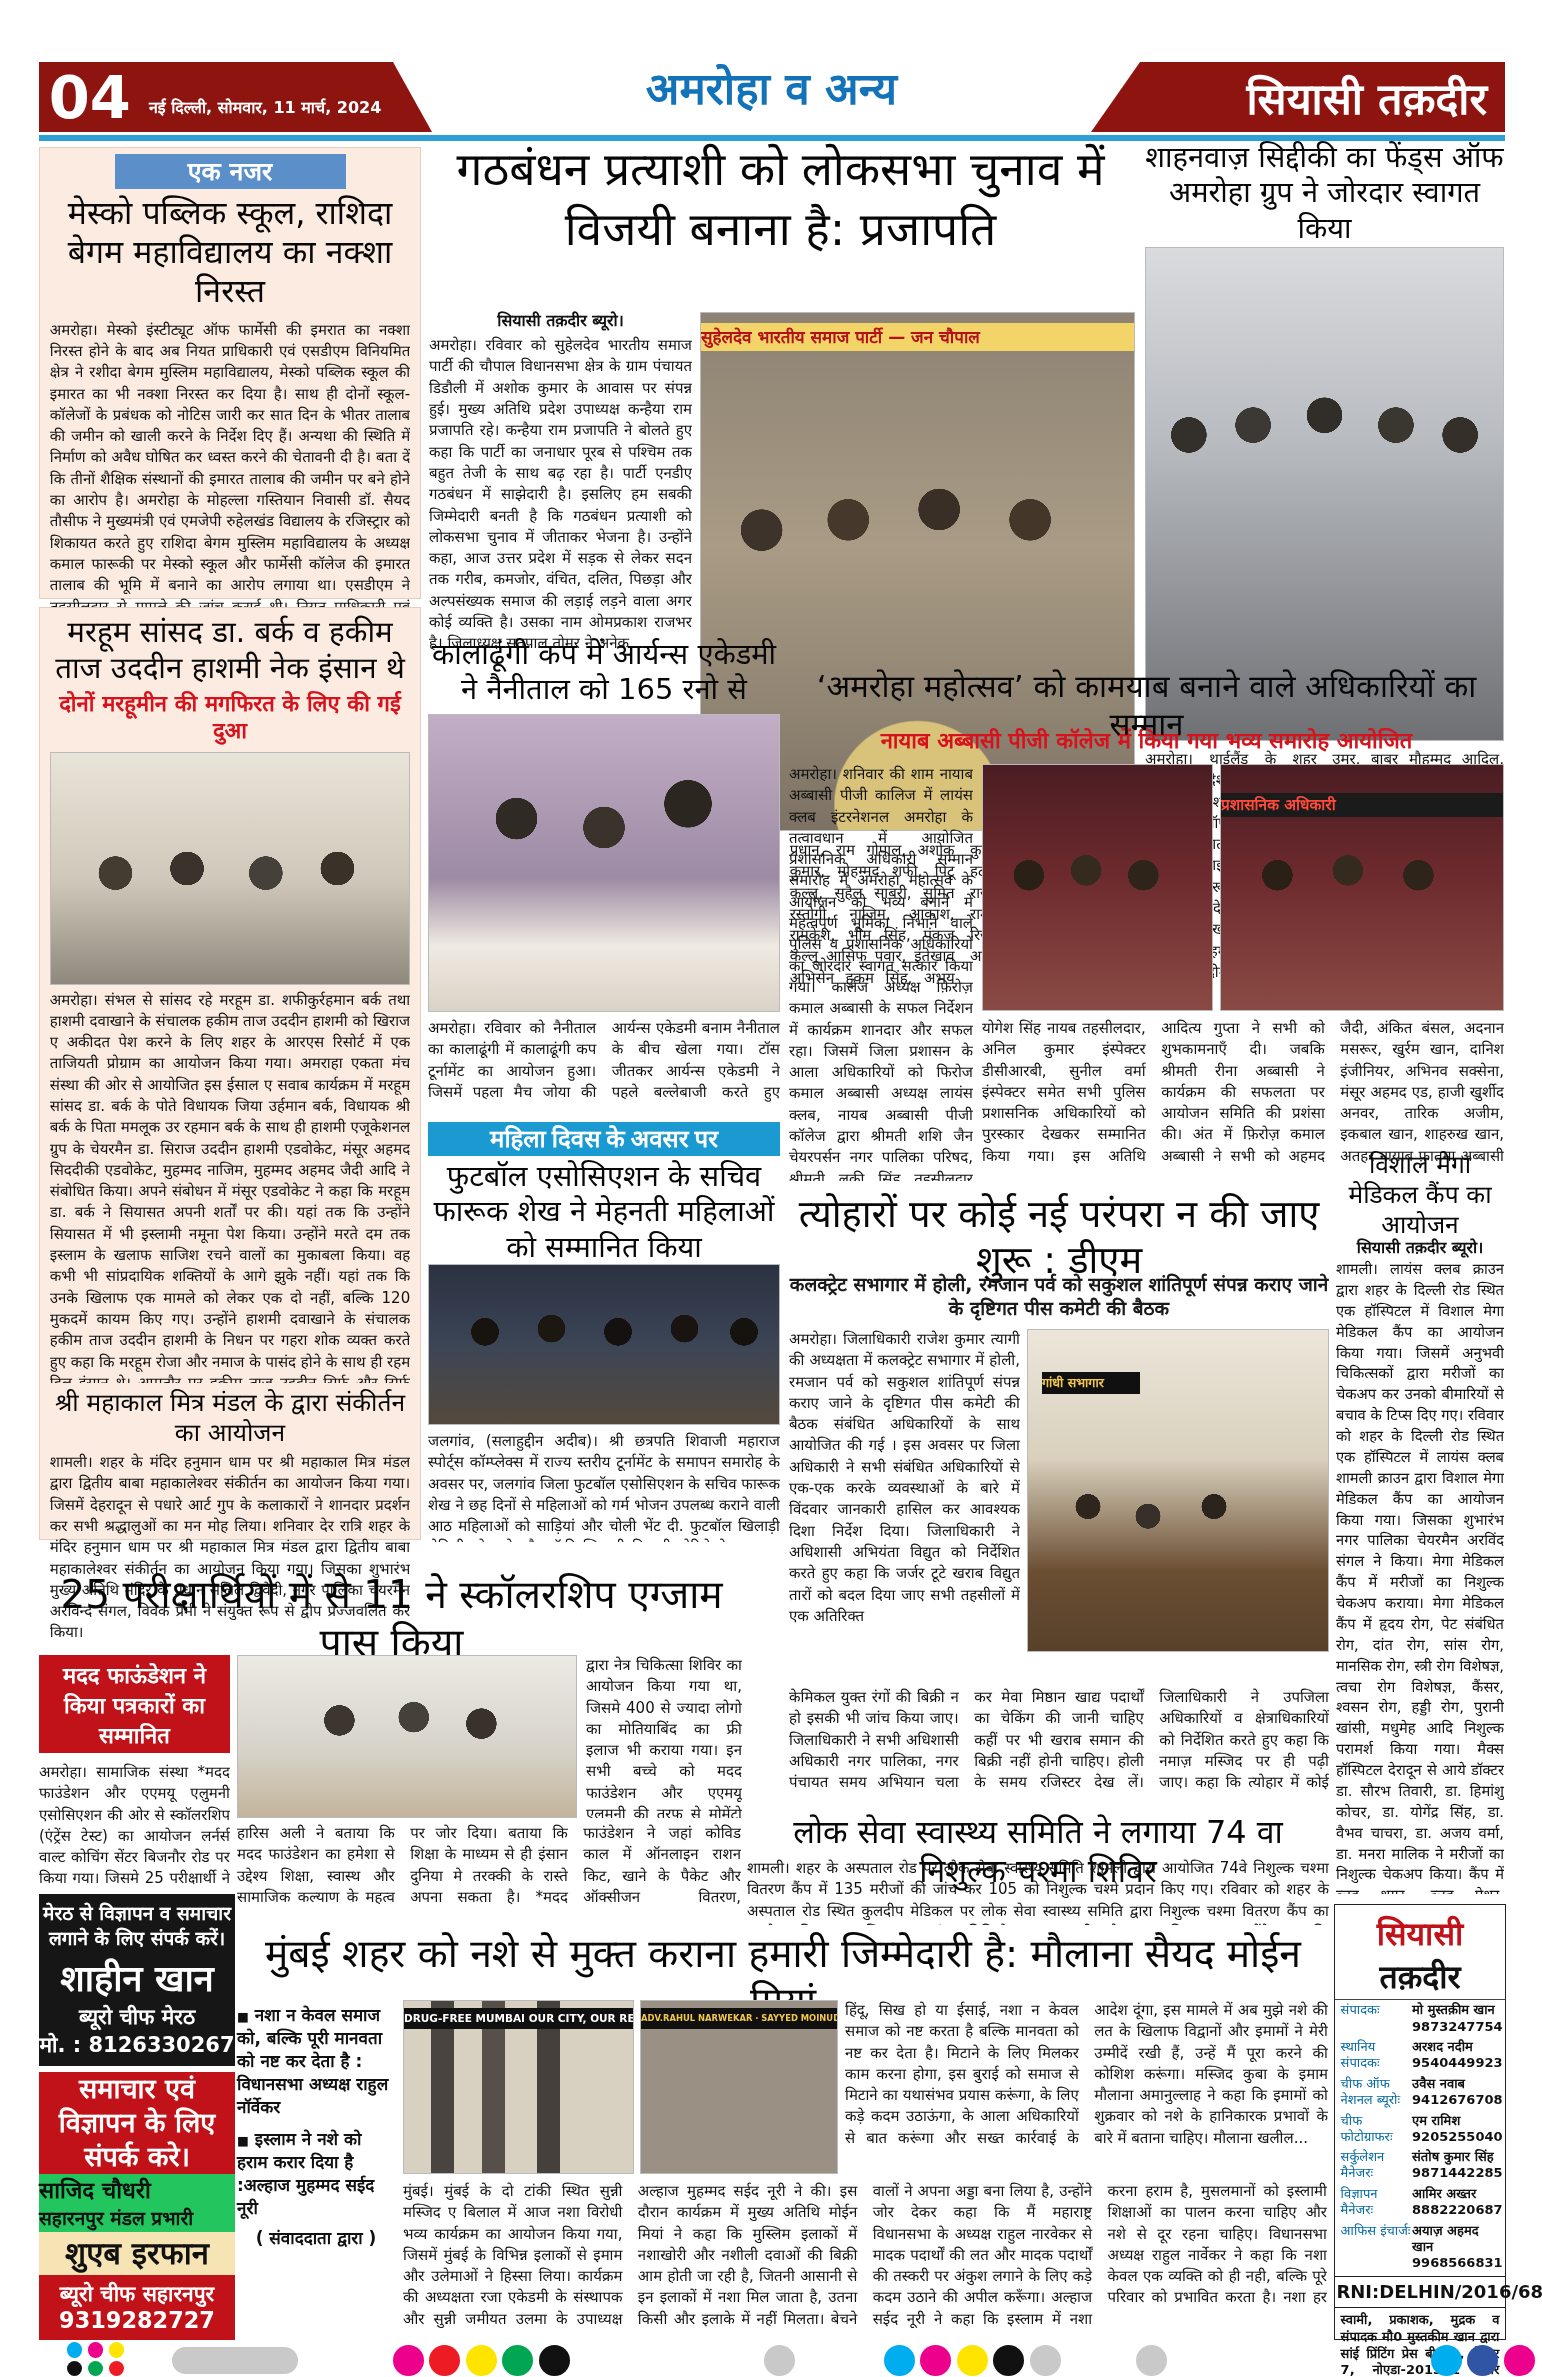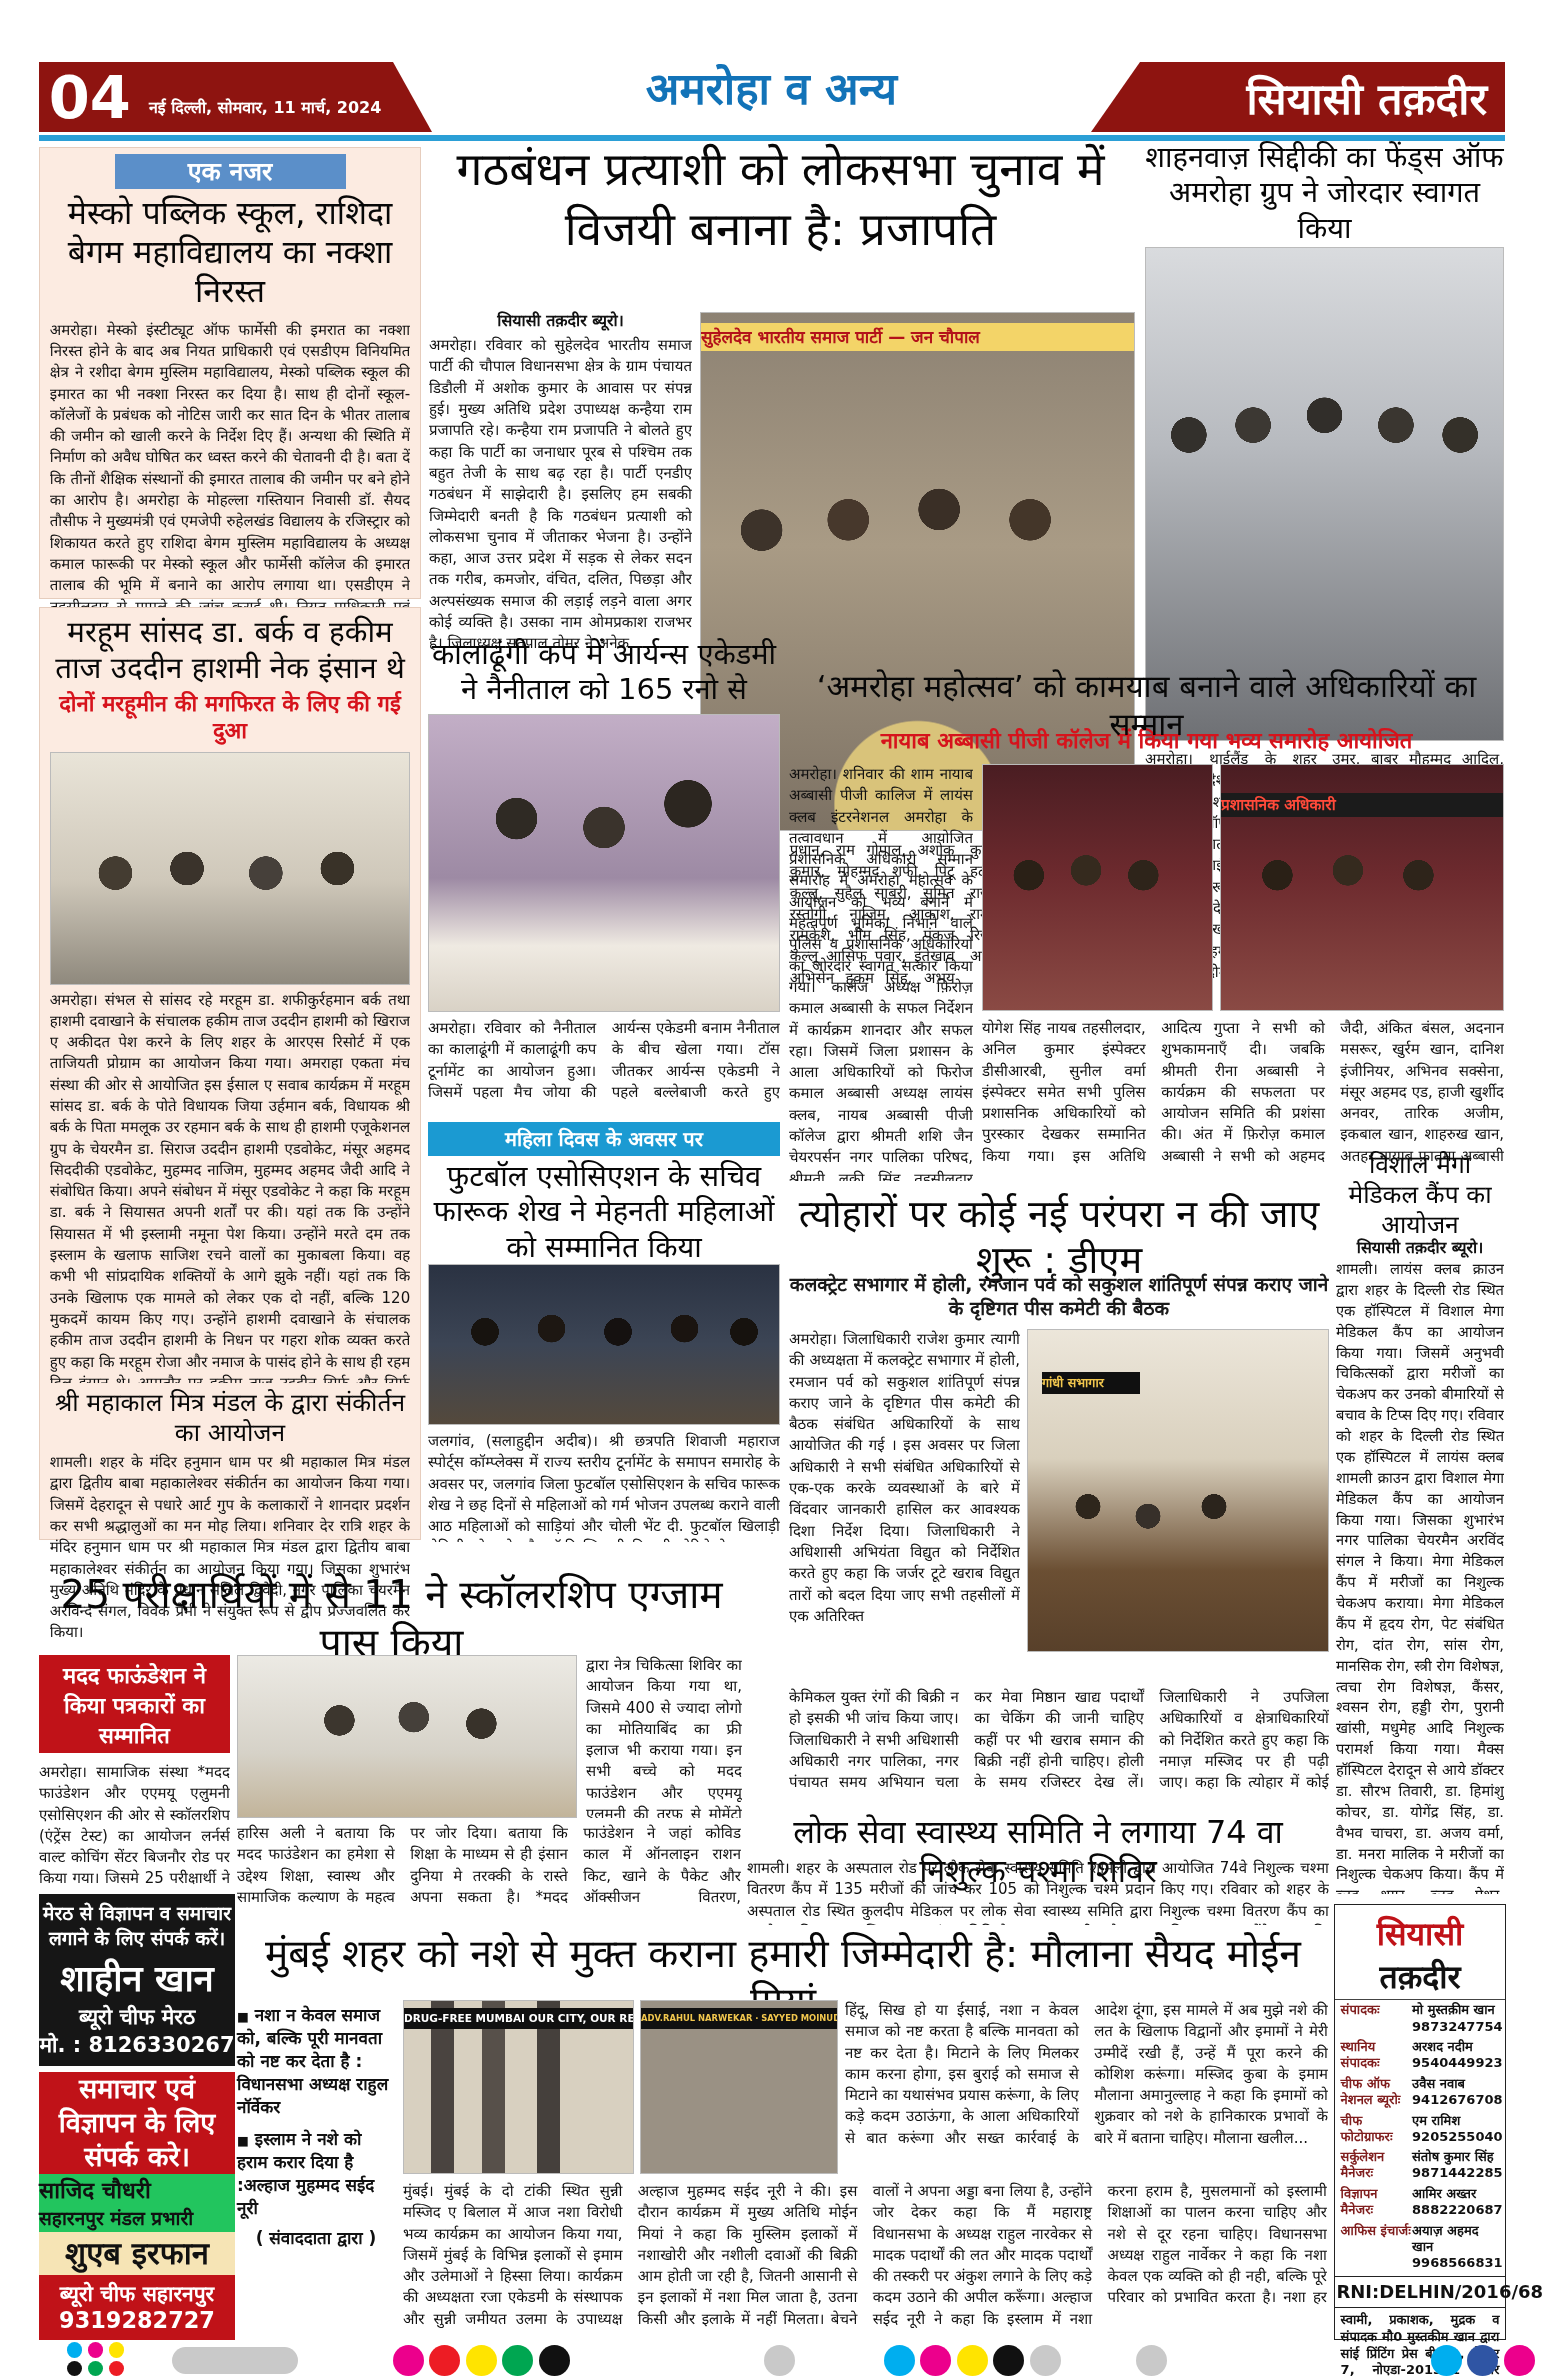--- a/index.html
+++ b/index.html
@@ -84,21 +84,21 @@
     radial-gradient(circle 14px at 18% 40%,#e8e4dc 98%,transparent),
     radial-gradient(circle 14px at 40% 38%,#efece4 98%,transparent),
     radial-gradient(circle 14px at 62% 40%,#e5e1d8 98%,transparent),
     radial-gradient(circle 14px at 84% 38%,#ece8e0 98%,transparent),
     linear-gradient(180deg,#8f867a 0%,#b0a родина 60%,#a59c8e 100%);
     background-color:#9a9184;}
   .ph-band{position:absolute;left:0;right:0;color:#b3121a;font-weight:bold;text-align:left;overflow:hidden;white-space:nowrap;}
   .dot{display:inline-block;border-radius:50%;}
   .mast{border:1.4px solid #222;background:#fff;}
   .mast-row{display:flex;justify-content:space-between;font-size:13px;line-height:1.25;padding:2.1px 5.6px;}
-  .mast-role{font-weight:bold;color:#7f1d1d;}
+  .mast-role{font-weight:normal;color:#0369a1;}
   .mast-val{text-align:left;width:55%;font-weight:bold;}
 </style>
 </head>
 <body>
 
 <div class="page">
 
   <div class="abs hdr-left" style="left:39px;top:62px;width:393px;height:70px;">
     <span class="hdr-num">04</span>
     <span class="hdr-date">नई दिल्ली, सोमवार, 11 मार्च, 2024</span>
@@ -144,21 +144,21 @@
 
   <div class="abs subhead-red" style="left:789px;top:728px;width:715px;height:32px;font-size:22px;">नायाब अब्बासी पीजी कॉलेज में किया गया भव्य समारोह आयोजित</div>
   <div class="abs headline" style="left:789px;top:668px;width:715px;height:56px;font-size:31px;">‘अमरोहा महोत्सव’ को कामयाब बनाने वाले अधिकारियों का सम्मान</div>
   <div class="abs body-txt" style="left:789px;top:764px;width:184px;height:417px;">अमरोहा। शनिवार की शाम नायाब अब्बासी पीजी कालिज में लायंस क्लब इंटरनेशनल अमरोहा के तत्वावधान में आयोजित प्रशासनिक अधिकारी सम्मान समारोह में अमरोहा महोत्सव के आयोजन को भव्य बनाने में महत्वपूर्ण भूमिका निभाने वाले पुलिस व प्रशासनिक अधिकारियों का जोरदार स्वागत सत्कार किया गया। कालेज अध्यक्ष फ़िरोज़ कमाल अब्बासी के सफल निर्देशन में कार्यक्रम शानदार और सफल रहा। जिसमें जिला प्रशासन के आला अधिकारियों को फिरोज कमाल अब्बासी अध्यक्ष लायंस क्लब, नायब अब्बासी पीजी कॉलेज द्वारा श्रीमती शशि जैन चेयरपर्सन नगर पालिका परिषद, श्रीमती लकी सिंह तहसीलदार नौगांवाँ,</div>
   <div class="abs photo p-stage" style="left:982px;top:764px;width:231px;height:247px;"></div>
   <div class="abs photo p-stage" style="left:1220px;top:764px;width:284px;height:247px;">
     <div class="ph-band" style="top:28px;height:24px;font-size:15.4px;line-height:24px;background:#1b1b1b;color:#ff4a3a;">प्रशासनिक अधिकारी</div>
   </div>
   <div class="abs body-txt cols3" style="left:982px;top:1018px;width:522px;height:165px;">योगेश सिंह नायब तहसीलदार, अनिल कुमार इंस्पेक्टर डीसीआरबी, सुनील वर्मा इंस्पेक्टर समेत सभी पुलिस प्रशासनिक अधिकारियों को पुरस्कार देखकर सम्मानित किया गया। इस अतिथि आदित्य गुप्ता ने सभी को शुभकामनाएँ दी। जबकि श्रीमती रीना अब्बासी ने कार्यक्रम की सफलता पर आयोजन समिति की प्रशंसा की। अंत में फ़िरोज़ कमाल अब्बासी ने सभी को अहमद जैदी, अंकित बंसल, अदनान मसरूर, खुर्रम खान, दानिश इंजीनियर, अभिनव सक्सेना, मंसूर अहमद एड, हाजी खुर्शीद अनवर, तारिक अजीम, इकबाल खान, शाहरुख खान, अतहर नायाब फ़ातमा अब्बासी तथा विशिष्ट अग्रवाल, विशाल गोयल, मोहम्मद मुंतजीम अब्बासी आदि मौजूद रहे।</div>
 
-  <div class="abs cyanbanner" style="left:428px;top:1122px;width:352px;height:34px;font-size:20px;line-height:34px;">महिला दिवस के अवसर पर</div>
+  <div class="abs cyanbanner" style="left:428px;top:1122px;width:352px;height:34px;font-size:24px;line-height:34px;font-family:Liberation Serif, serif;">महिला दिवस के अवसर पर</div>
   <div class="abs headline" style="left:428px;top:1159px;width:352px;height:102px;font-size:29px;">फुटबॉल एसोसिएशन के सचिव फारूक शेख ने मेहनती महिलाओं को सम्मानित किया</div>
   <div class="abs photo p-night" style="left:428px;top:1264px;width:352px;height:161px;"></div>
   <div class="abs body-txt" style="left:428px;top:1431px;width:352px;height:111px;">जलगांव, (सलाहुद्दीन अदीब)। श्री छत्रपति शिवाजी महाराज स्पोर्ट्स कॉम्प्लेक्स में राज्य स्तरीय टूर्नामेंट के समापन समारोह के अवसर पर, जलगांव जिला फुटबॉल एसोसिएशन के सचिव फारूक शेख ने छह दिनों से महिलाओं को गर्म भोजन उपलब्ध कराने वाली आठ महिलाओं को साड़ियां और  चोली भेंट दी. फुटबॉल खिलाड़ी रोहिणी सोनवणे और हॉकी खिलाड़ी हिमाली बोरिले ने इन आठ मेहनती महिलाओं को साड़ी और चोली देकर सम्मानित किया।</div>
 
   <div class="abs headline" style="left:789px;top:1191px;width:540px;height:67px;font-size:38px;">त्योहारों पर कोई नई परंपरा न की जाए शुरू : डीएम</div>
   <div class="abs subhead-blk" style="left:789px;top:1273px;width:540px;height:49px;font-size:19px;">कलक्ट्रेट सभागार में होली, रमजान पर्व को सकुशल शांतिपूर्ण संपन्न कराए जाने के दृष्टिगत पीस कमेटी की बैठक</div>
   <div class="abs body-txt" style="left:789px;top:1329px;width:231px;height:354px;">अमरोहा। जिलाधिकारी राजेश कुमार त्यागी की अध्यक्षता में कलक्ट्रेट सभागार में होली, रमजान पर्व को सकुशल शांतिपूर्ण संपन्न कराए जाने के दृष्टिगत पीस कमेटी की बैठक संबंधित अधिकारियों के साथ आयोजित की गई । इस अवसर पर जिला अधिकारी ने सभी संबंधित अधिकारियों से एक-एक करके व्यवस्थाओं के बारे में विंदवार जानकारी हासिल कर आवश्यक दिशा निर्देश दिया। जिलाधिकारी ने अधिशासी अभियंता विद्युत को निर्देशित करते हुए कहा कि जर्जर टूटे खराब विद्युत तारों को बदल दिया जाए सभी तहसीलों में एक अतिरिक्त</div>
   <div class="abs photo p-meeting" style="left:1027px;top:1329px;width:302px;height:323px;">
     <div class="ph-band" style="top:42px;left:14px;right:auto;width:98px;height:22.4px;font-size:12.6px;line-height:22.4px;background:#101010;color:#f2c74e;">गांधी सभागार</div>
   </div>

